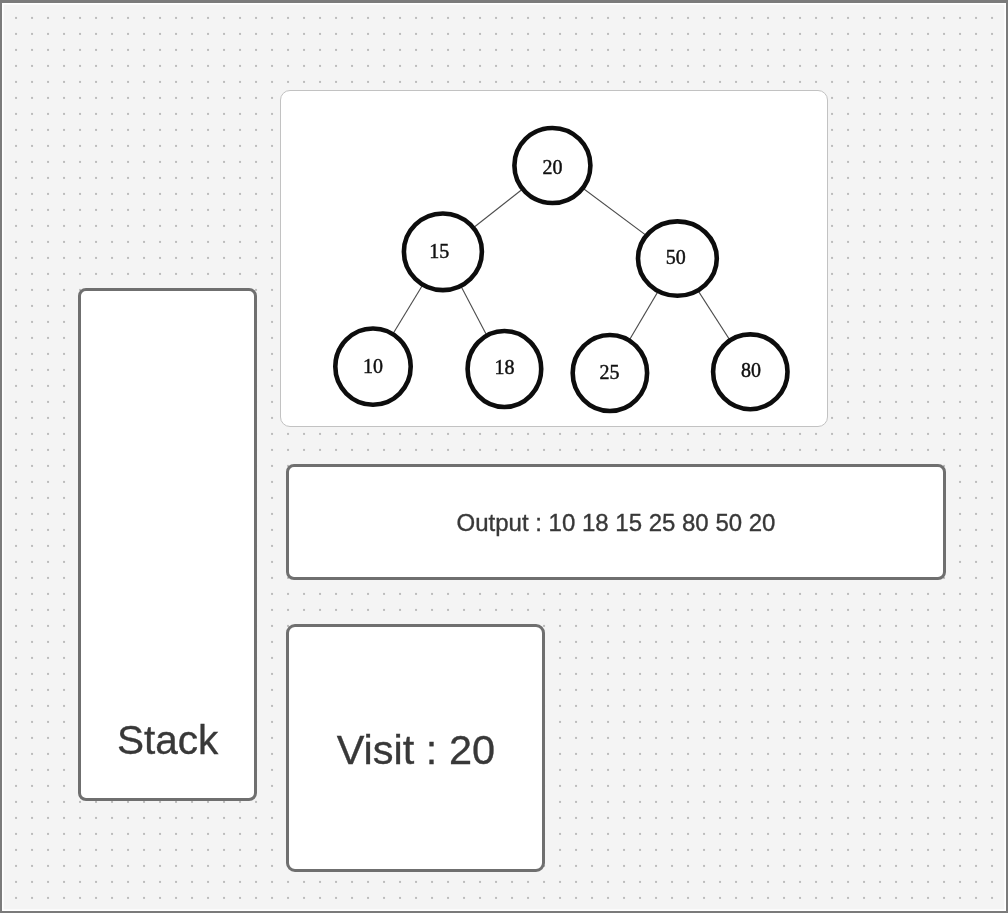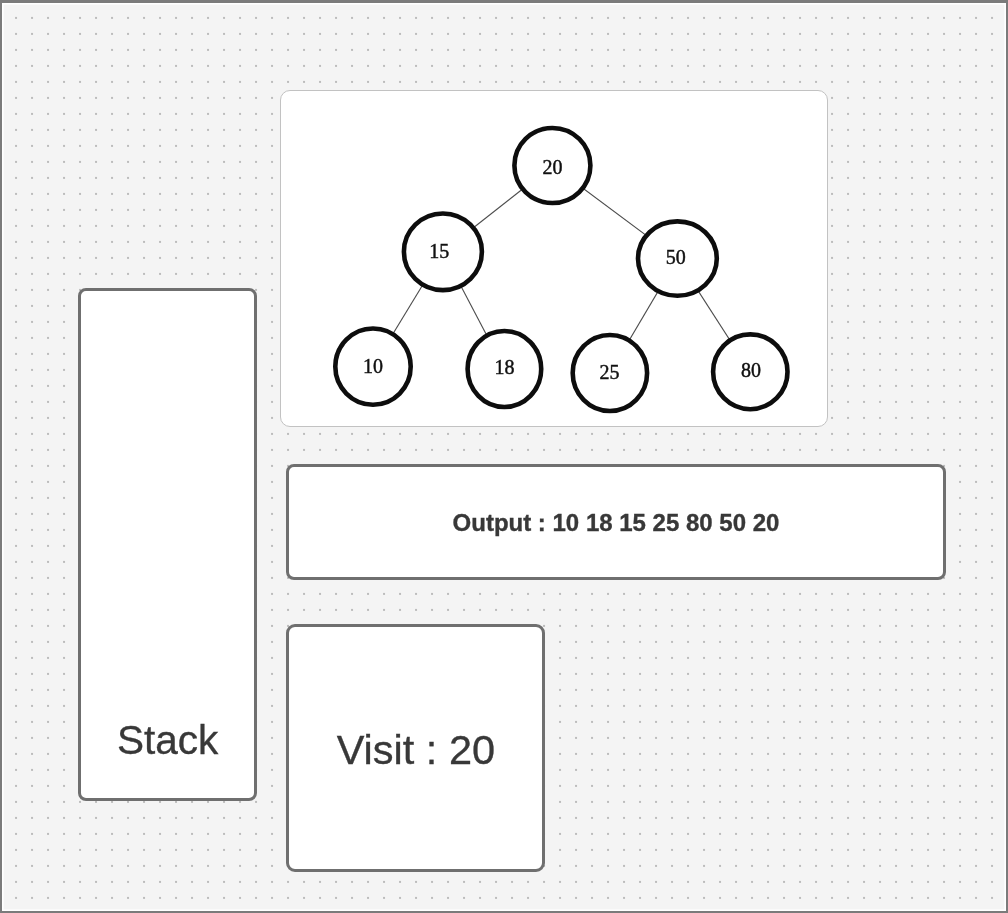--- a/index.html
+++ b/index.html
@@ -33,21 +33,21 @@
   }
   .box span{transform:translateZ(0);-webkit-text-stroke:0.35px #383838;}
   .stack{
     left:78.3px;top:288px;width:178.5px;height:513px;border-radius:8px;
     align-items:flex-end;padding-bottom:37.5px;
     font-size:40.5px;line-height:1;text-align:right;
   }
   .output{
     left:286.3px;top:463.8px;width:659.4px;height:115.8px;border-radius:8px;
     font-size:24px;line-height:1;
-    align-items:center;padding-top:3.5px;font-weight:bold;
+    align-items:center;padding-top:3.5px;
   }
   .visit{
     left:286.3px;top:623.7px;width:259.2px;height:248px;border-radius:9px;
     font-size:41.5px;line-height:1;
     align-items:center;padding-top:4.5px;
   }
 </style>
 </head>
 <body>
 

